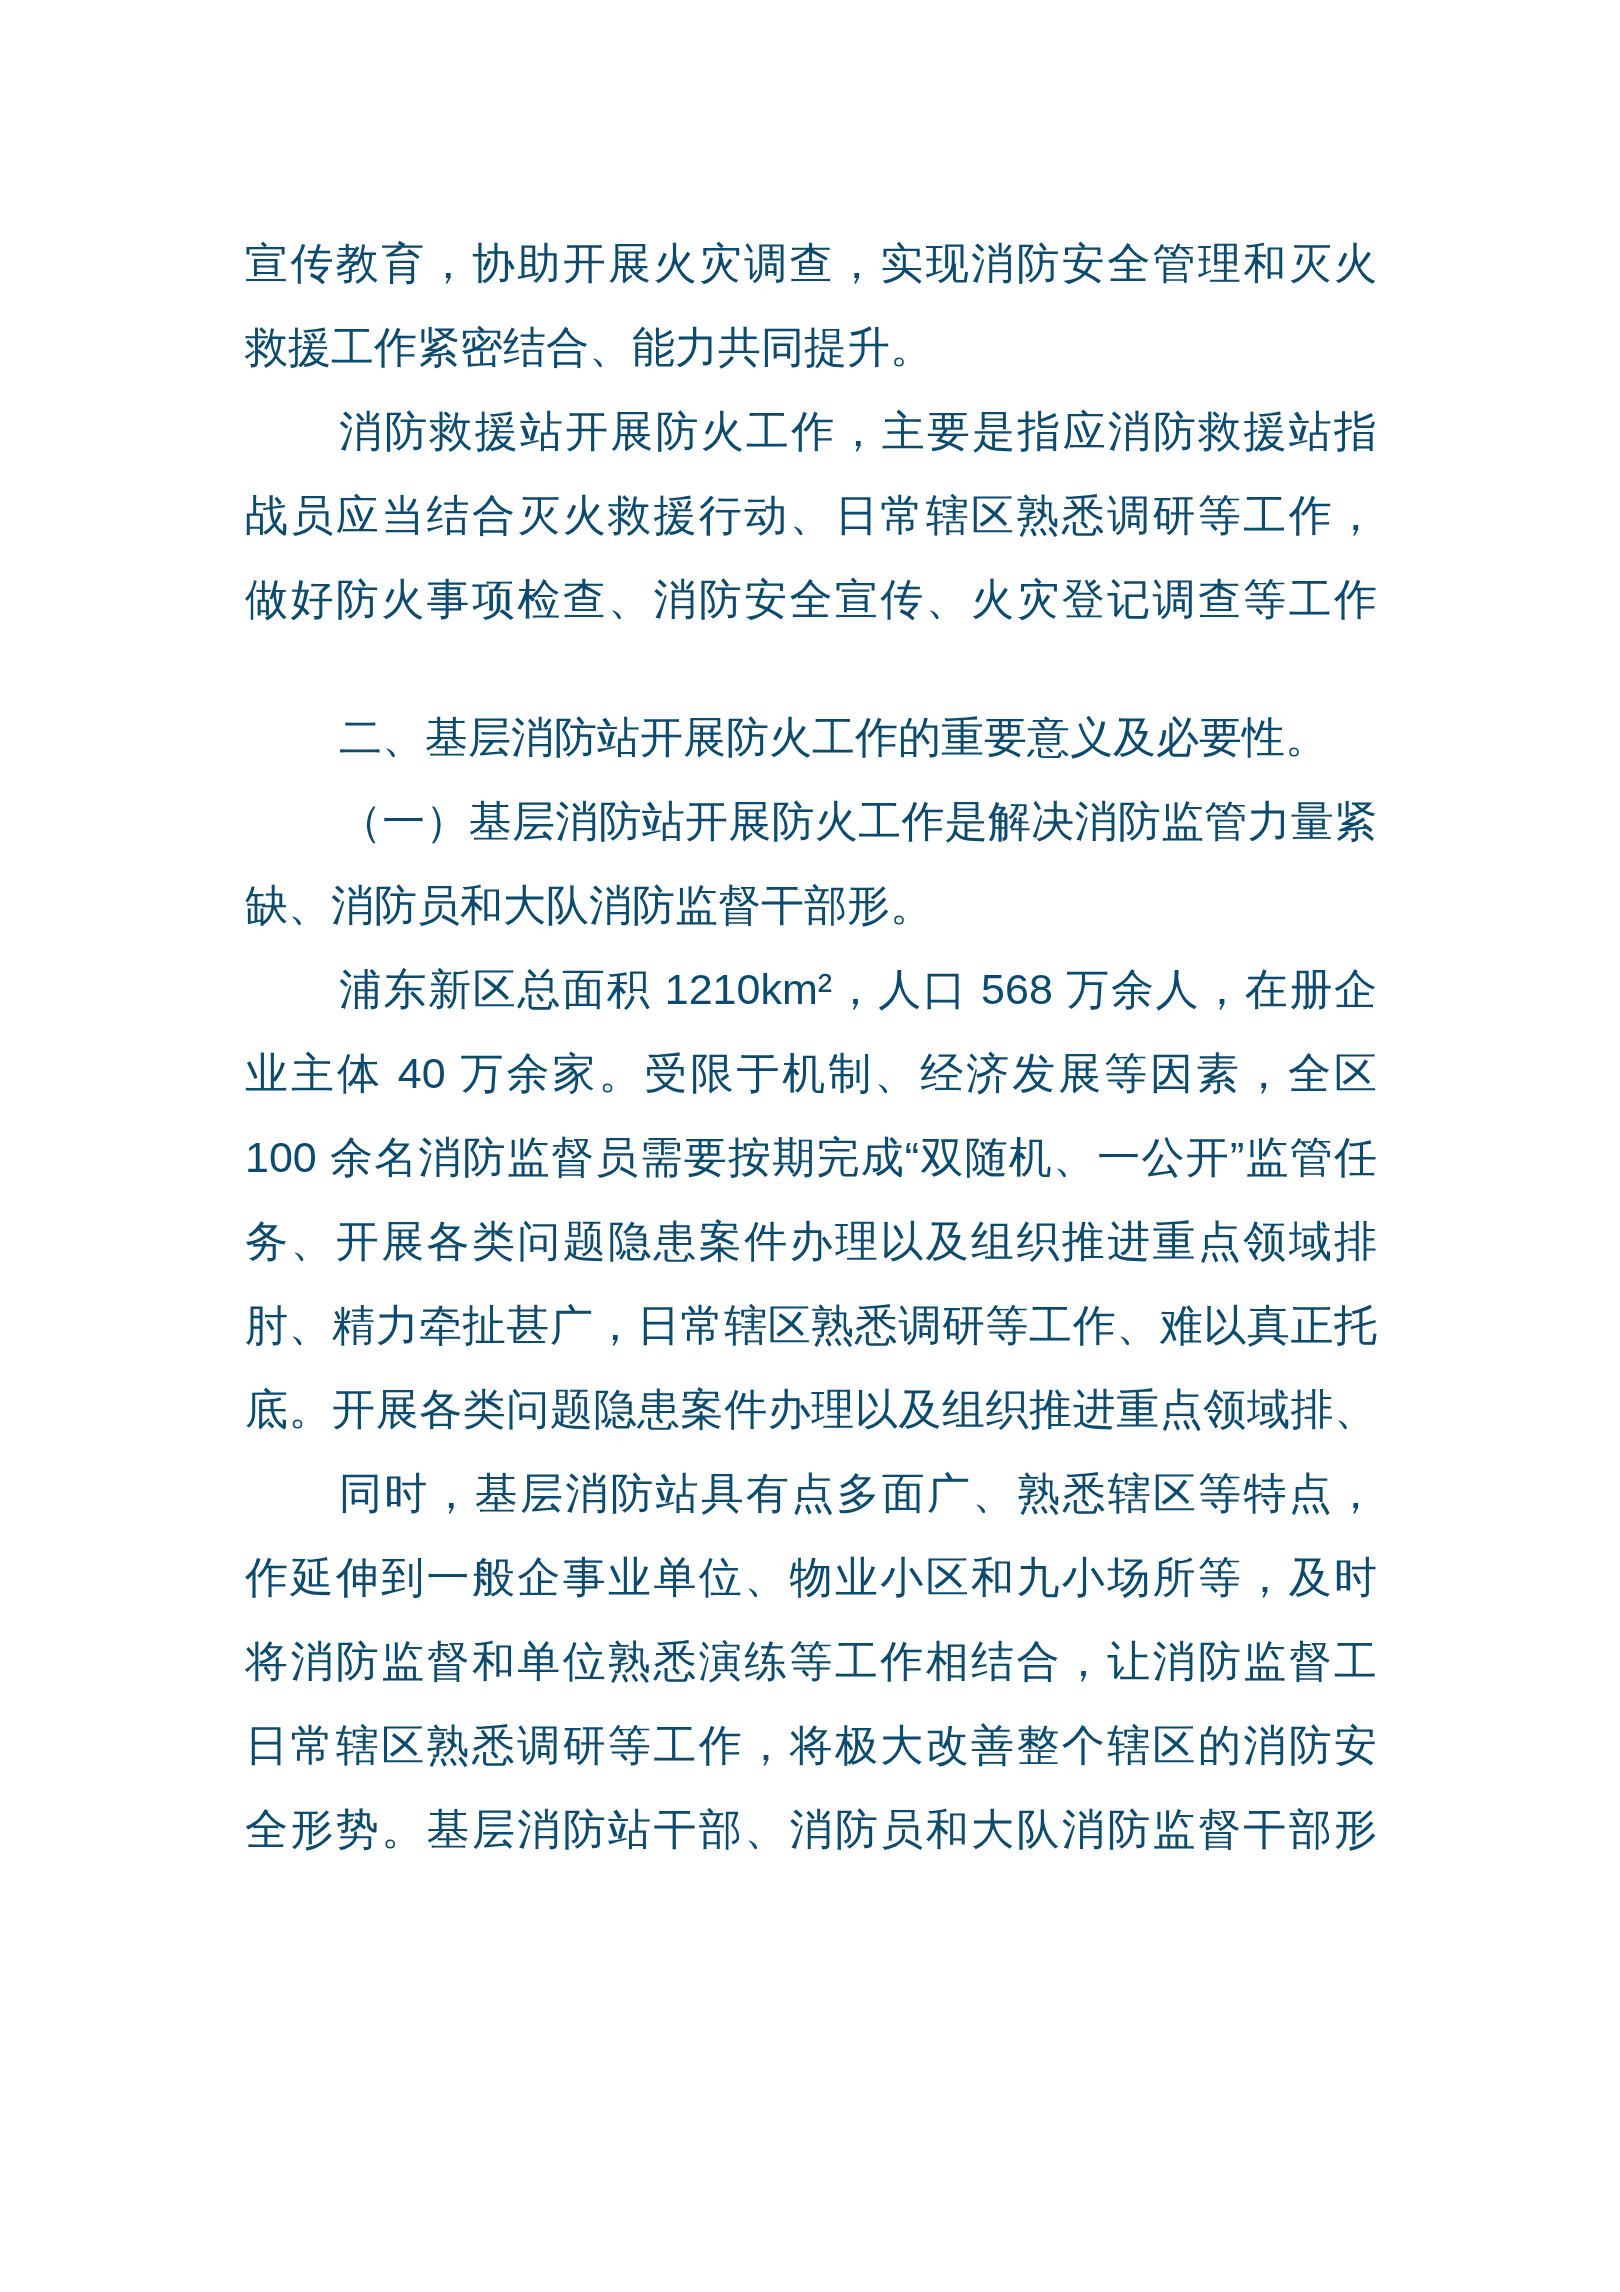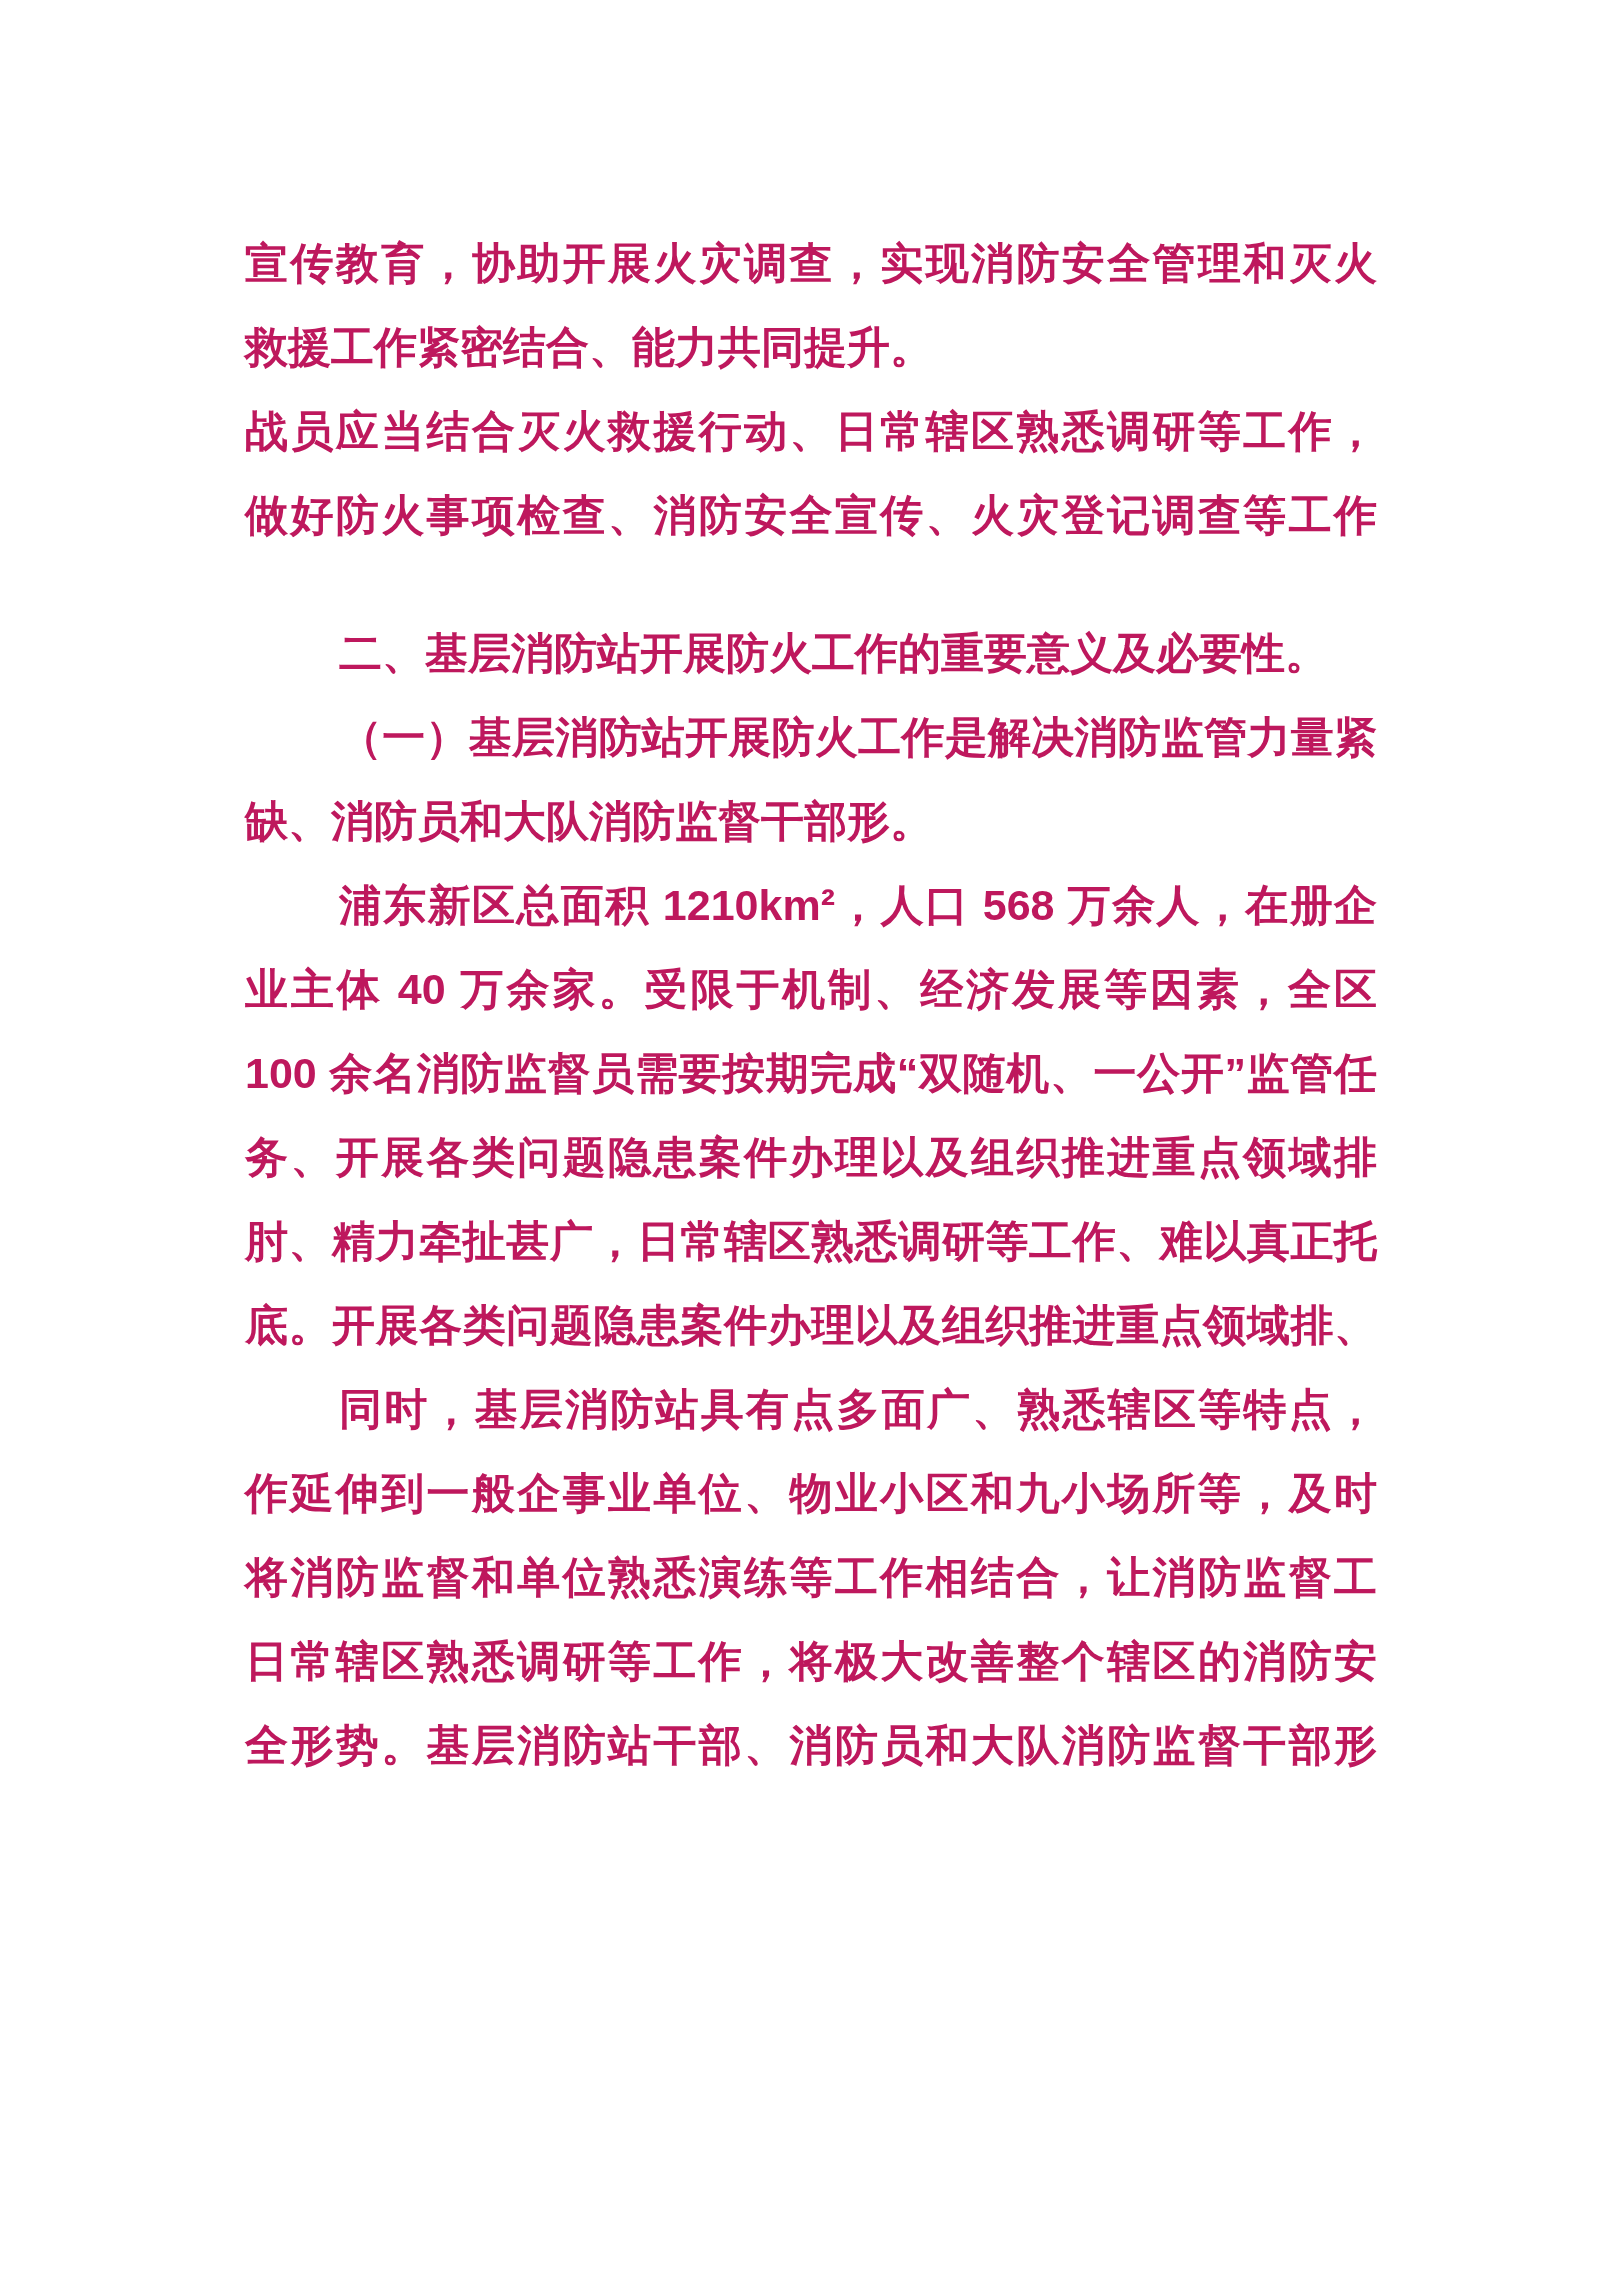--- a/index.html
+++ b/index.html
@@ -15,25 +15,25 @@
     overflow: hidden;
   }
   .content {
     position: absolute;
     left: 245px;
     top: 221px;
     width: 1132px;
   }
   .line {
     font-family: "Liberation Sans", "DejaVu Sans", sans-serif;
-    font-weight: 700;
+    font-weight: 400;
     font-size: 43px;
     line-height: 84px;
     height: 84px;
-    color: #be185d;
+    color: #0c4a6e;
     text-align: justify;
     overflow: visible;
   }
   .line.fill {
     text-align-last: justify;
   }
   .line.endline {
     text-align-last: left;
   }
   .line.indent {
@@ -43,20 +43,21 @@
     margin-top: 54px;
   }
 </style>
 </head>
 <body>
 
 <div class="page" style="background: rgb(255, 255, 255);">
   <div class="content" id="doc-content">
       <div class="line fill">宣传教育，协助开展火灾调查，实现消防安全管理和灭火</div>
       <div class="line endline">救援工作紧密结合、能力共同提升。</div>
+      <div class="line indent fill">消防救援站开展防火工作，主要是指应消防救援站指</div>
       <div class="line fill">战员应当结合灭火救援行动、日常辖区熟悉调研等工作，</div>
       <div class="line fill">做好防火事项检查、消防安全宣传、火灾登记调查等工作</div>
       <div class="line indent endline gap">二、基层消防站开展防火工作的重要意义及必要性。</div>
       <div class="line indent fill">（一）基层消防站开展防火工作是解决消防监管力量紧</div>
       <div class="line endline">缺、消防员和大队消防监督干部形。</div>
       <div class="line indent fill">浦东新区总面积 1210km²，人口 568 万余人，在册企</div>
       <div class="line fill">业主体 40 万余家。受限于机制、经济发展等因素，全区</div>
       <div class="line fill">100 余名消防监督员需要按期完成“双随机、一公开”监管任</div>
       <div class="line fill">务、开展各类问题隐患案件办理以及组织推进重点领域排</div>
       <div class="line fill">肘、精力牵扯甚广，日常辖区熟悉调研等工作、难以真正托</div>

